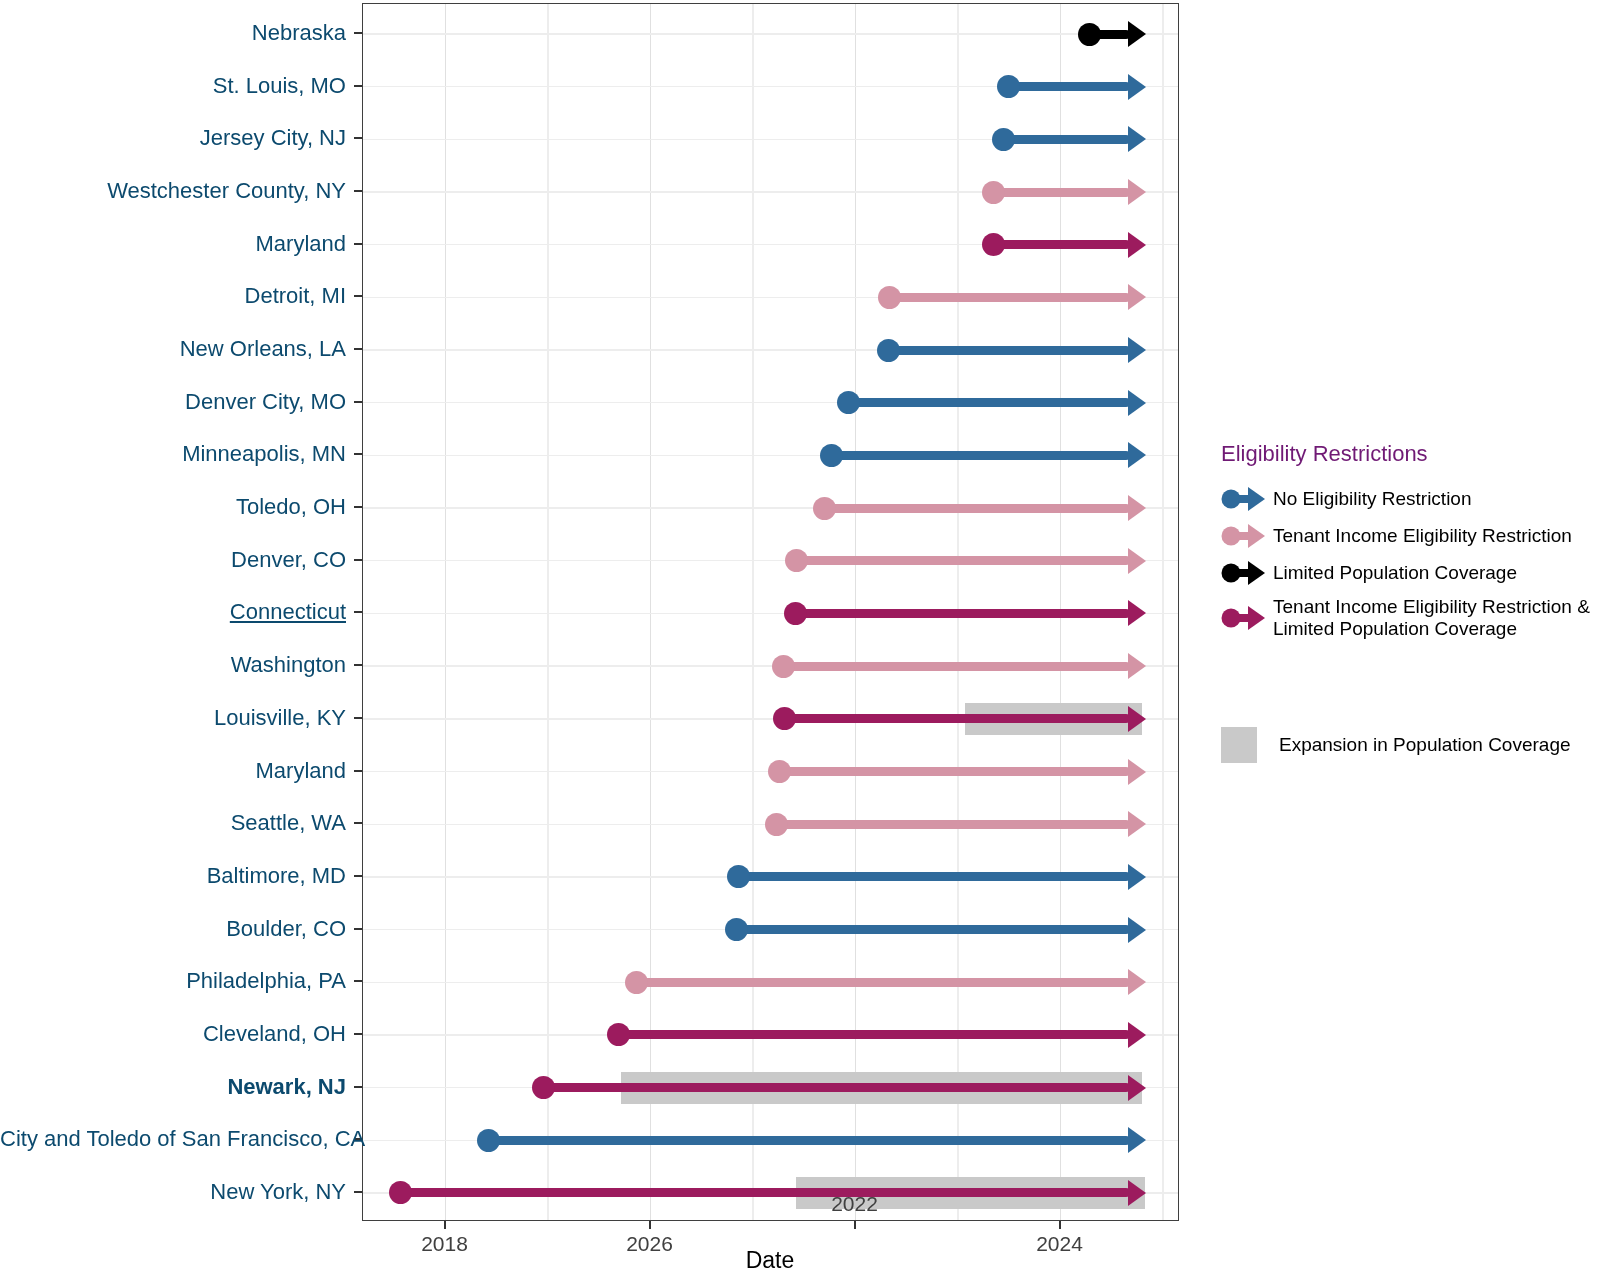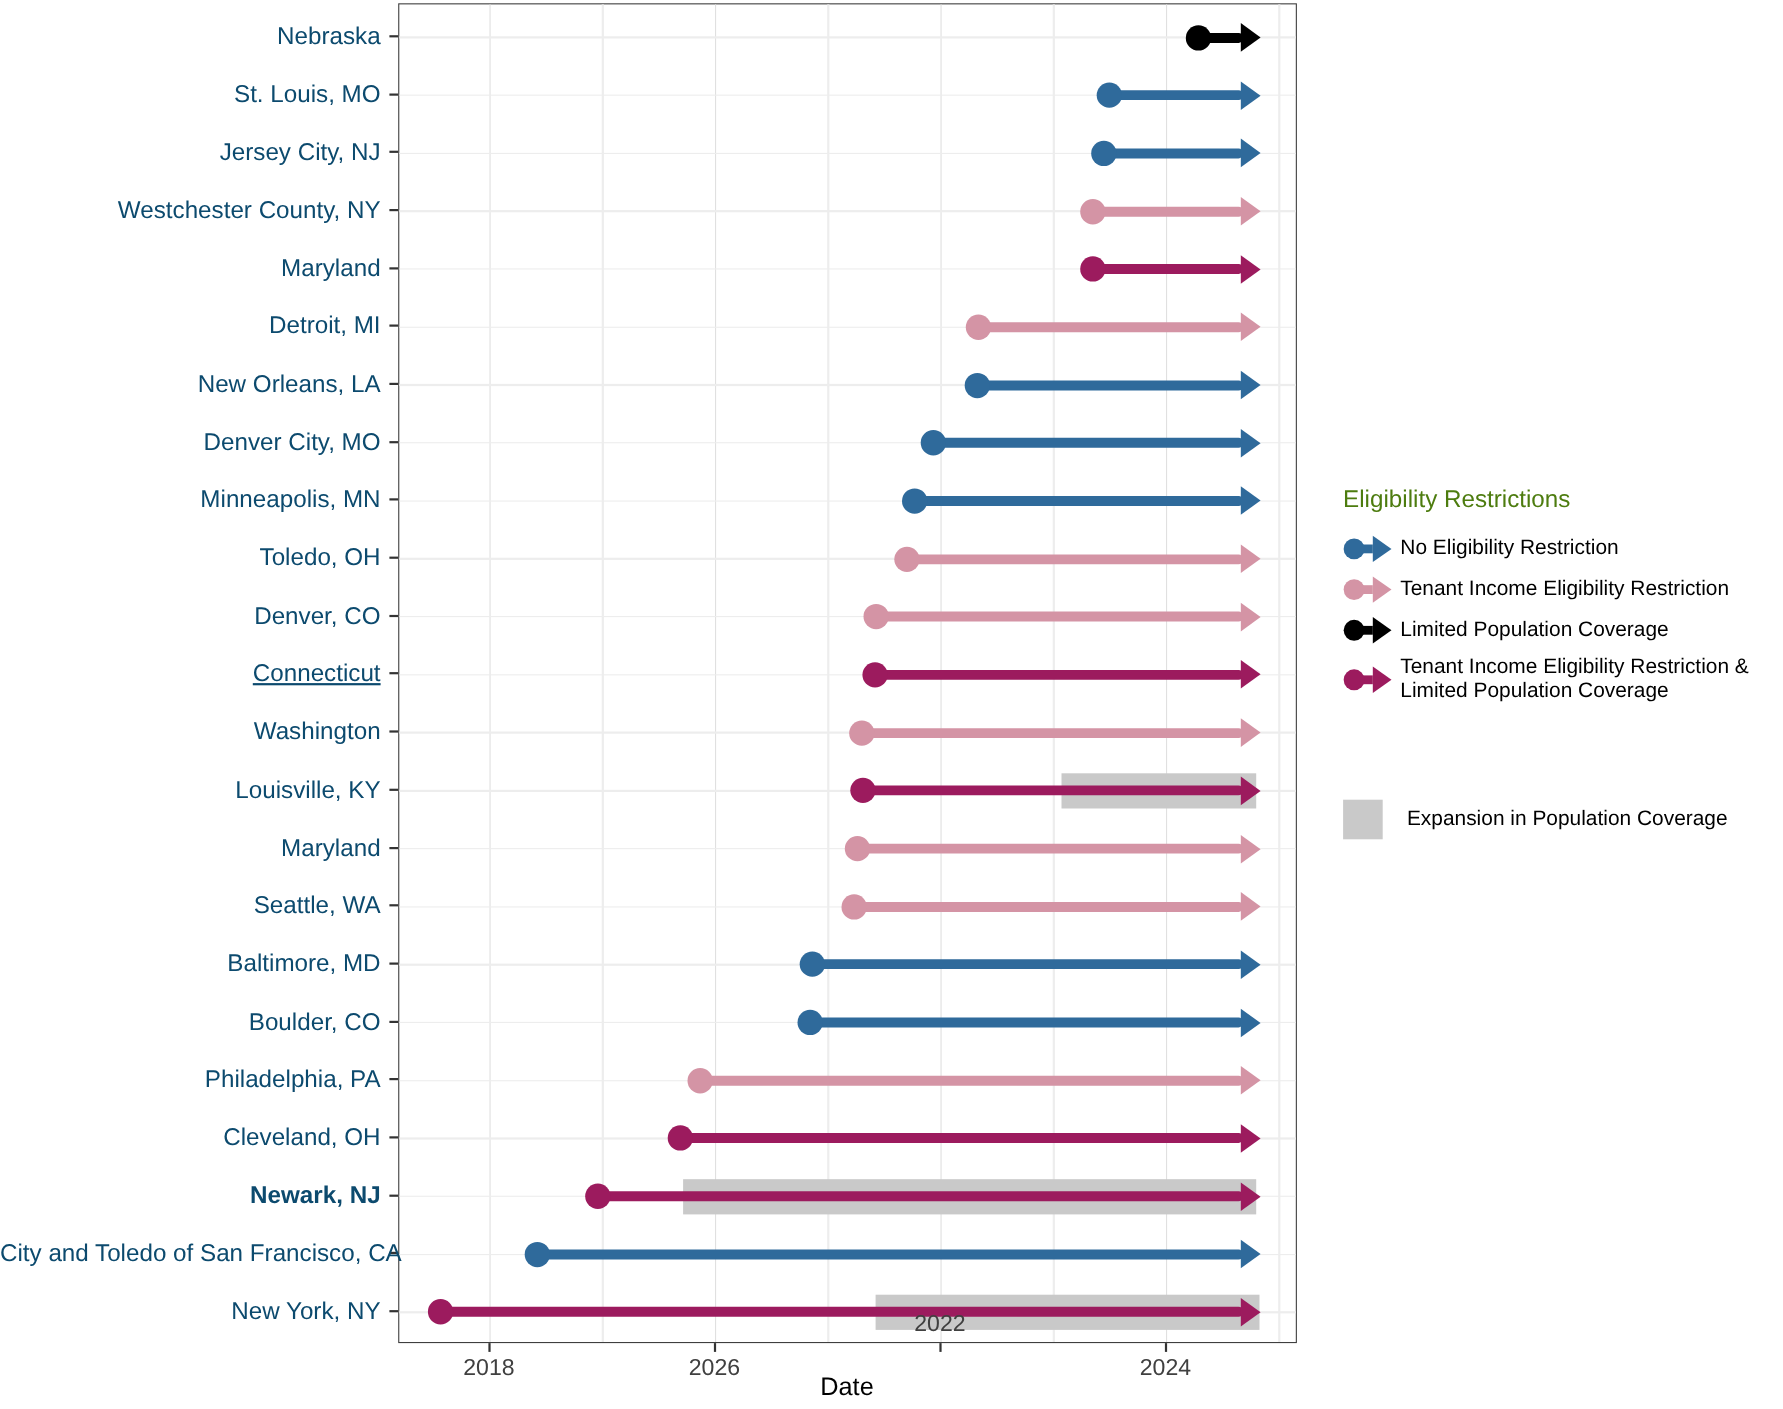--- a/index.html
+++ b/index.html
@@ -30,21 +30,21 @@
   .xtick{position:absolute;width:2px;height:8px;background:#333333;}
   .xlab{
     position:absolute;width:100px;text-align:center;
     font-size:21px;color:#404040;
   }
   #x-title{
     position:absolute;left:670px;top:1247px;width:200px;text-align:center;
     font-size:23px;color:#000000;
   }
   #legend{position:absolute;left:1221px;top:441px;width:396px;}
-  #legend-title{font-size:22px;color:#4d7c0f;margin:0 0 18px 0;}
+  #legend-title{font-size:22px;color:#701a75;margin:0 0 18px 0;}
   .leg-item{display:flex;align-items:center;margin-bottom:9px;}
   .leg-glyph{flex:0 0 46px;height:28px;}
   .leg-label{font-size:19px;color:#000000;line-height:1.16;padding-left:6px;}
   #leg-expansion{display:flex;align-items:center;margin-top:87px;}
   #exp-swatch{flex:0 0 36px;height:36px;background:#c9c9c9;margin-right:16px;}
 </style>
 </head>
 <body>
 
 <div id="fig">

